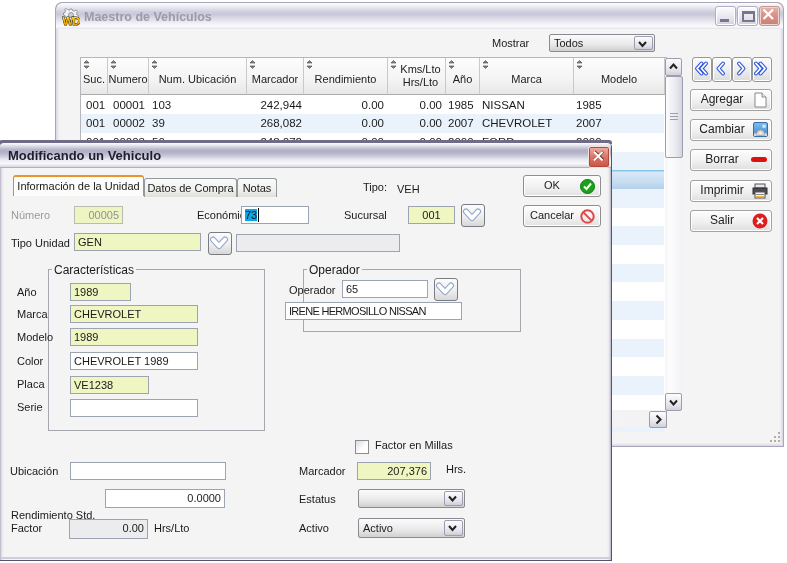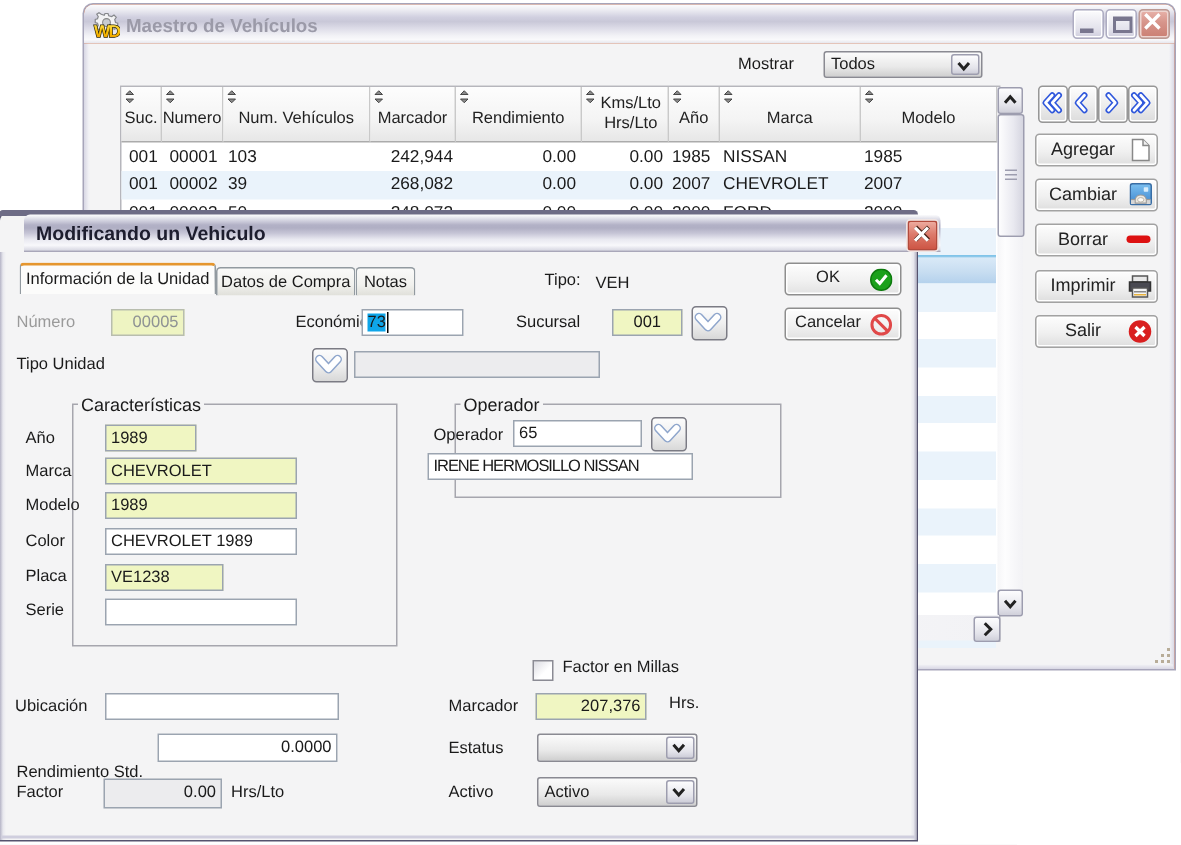--- a/index.html
+++ b/index.html
@@ -36,21 +36,21 @@
 .navbtn{top:54px;width:18px;height:23px;border:1px solid #979797;border-radius:3px;
   background:linear-gradient(#fdfdfd,#ececec 55%,#dcdcdc);box-shadow:inset 0 0 0 1px #fff;}
 .abtn{left:634px;width:80px;height:20px;border:1px solid #a2a2a2;border-radius:3px;
   background:linear-gradient(#fdfdfd,#f0f0f0 55%,#dedede);font-size:12px;color:#222;box-shadow:inset 0 0 0 1px #fff;}
 .abtn span{position:absolute;left:0;right:18px;text-align:center;top:2px;}
 
 .grip i{position:absolute;width:2px;height:2px;background:#b8ad98;}
 
 #dlg{left:0;top:143px;width:611px;height:417px;background:#f4f4f5;
   border-radius:4px 4px 0 0;box-shadow:0 0 0 1px #55536e;}
-#dlg-title{left:16px;top:0;width:611px;height:25px;border-radius:4px 4px 0 0;
+#dlg-title{left:0;top:0;width:611px;height:25px;border-radius:4px 4px 0 0;
   background:linear-gradient(#ffffff 0%,#d8d8e4 14%,#b2b1c6 28%,#b0afc4 36%,#c6c5d6 50%,#e8e8f0 66%,#f8f8fb 82%,#dcdce6 94%,#9a98ac 100%);}
 #dlg-title .ttext{left:8px;top:5px;font-weight:bold;font-size:13px;color:#1d1d2e;}
 #dlg-body{left:0;top:25px;width:611px;height:392px;
   background:linear-gradient(90deg,#b5b4c6 0px,#e8e8ee 2px,#f4f4f5 4px,#f4f4f5 607px,#e8e8ee 609px,#b5b4c6 611px);}
 #dlg-close{left:588px;top:3px;width:20px;height:20px;border-radius:3px;
   border:1px solid #f0e5e3;background:linear-gradient(#efb0a4 0%,#dd7b6c 45%,#cc5241 100%);
   box-shadow:inset 0 0 0 1px #b24a3c;}
 
 .tab{border:1px solid #929aa0;border-bottom:none;border-radius:3px 3px 0 0;font-size:11px;text-align:center;white-space:nowrap;overflow:hidden;}
 .tab.on{background:#fcfcfb;border-top:2px solid #e5962e;}
@@ -111,21 +111,21 @@
           <path d="M3.5 0.5 L6 3 L1 3 Z" fill="#8a8a8a" stroke="#3a3a3a" stroke-width="0.6"></path>
           <path d="M3.5 8.5 L6 6 L1 6 Z" fill="#8a8a8a" stroke="#3a3a3a" stroke-width="0.6"></path>
         </svg>
         <div class="ht" style="">Numero</div>
       </div>
       <div class="hdr abs" style="left:68px;width:97px;">
         <svg class="sorticon" width="7" height="9" viewBox="0 0 7 9">
           <path d="M3.5 0.5 L6 3 L1 3 Z" fill="#8a8a8a" stroke="#3a3a3a" stroke-width="0.6"></path>
           <path d="M3.5 8.5 L6 6 L1 6 Z" fill="#8a8a8a" stroke="#3a3a3a" stroke-width="0.6"></path>
         </svg>
-        <div class="ht" style="">Num. Vehículos</div>
+        <div class="ht" style="">Num. Ubicación</div>
       </div>
       <div class="hdr abs" style="left:166px;width:56px;">
         <svg class="sorticon" width="7" height="9" viewBox="0 0 7 9">
           <path d="M3.5 0.5 L6 3 L1 3 Z" fill="#8a8a8a" stroke="#3a3a3a" stroke-width="0.6"></path>
           <path d="M3.5 8.5 L6 6 L1 6 Z" fill="#8a8a8a" stroke="#3a3a3a" stroke-width="0.6"></path>
         </svg>
         <div class="ht" style="">Marcador</div>
       </div>
       <div class="hdr abs" style="left:223px;width:83px;">
         <svg class="sorticon" width="7" height="9" viewBox="0 0 7 9">
@@ -308,20 +308,21 @@
   <div class="lbl abs" style="left:169px;top:66px;padding-left:28px;">Económico</div>
   <div class="fld abs" style="left:241px;top:63px;width:60px;height:16px;"><span style="background:#0ea5e9;">73</span><span class="abs" style="left:16px;top:1px;width:1px;height:14px;background:#000;"></span></div>
   <div class="lbl abs" style="left:344px;top:66px;">Sucursal</div>
   <div class="fld y abs" style="left:408px;top:63px;width:39px;height:16px;text-align:center;">001</div>
   <div class="chevbtn abs" style="left:461px;top:61px;"><svg width="20" height="19" viewBox="0 0 20 19">
         <path d="M4 6.5 L10 13 L16 6.5" fill="none" stroke="#8fa6cc" stroke-width="6" stroke-linecap="round" stroke-linejoin="round"></path>
         <path d="M4 6.5 L10 13 L16 6.5" fill="none" stroke="#fff" stroke-width="4" stroke-linecap="round" stroke-linejoin="round"></path>
       </svg></div>
 
   <div class="lbl abs" style="left:11px;top:94px;">Tipo Unidad</div>
+  <div class="fld y abs" style="left:74px;top:90px;width:119px;height:16px;">GEN</div>
   <div class="chevbtn abs" style="left:208px;top:89px;"><svg width="20" height="19" viewBox="0 0 20 19">
         <path d="M4 6.5 L10 13 L16 6.5" fill="none" stroke="#8fa6cc" stroke-width="6" stroke-linecap="round" stroke-linejoin="round"></path>
         <path d="M4 6.5 L10 13 L16 6.5" fill="none" stroke="#fff" stroke-width="4" stroke-linecap="round" stroke-linejoin="round"></path>
       </svg></div>
   <div class="fld dis abs" style="left:236px;top:91px;width:156px;height:16px;"></div>
 
   <div class="grp abs" style="left:10px;top:126px;width:215px;height:160px;">
       <b>Características</b>
     </div>
   <div class="lbl abs" style="left:17px;top:143px;">Año</div>

